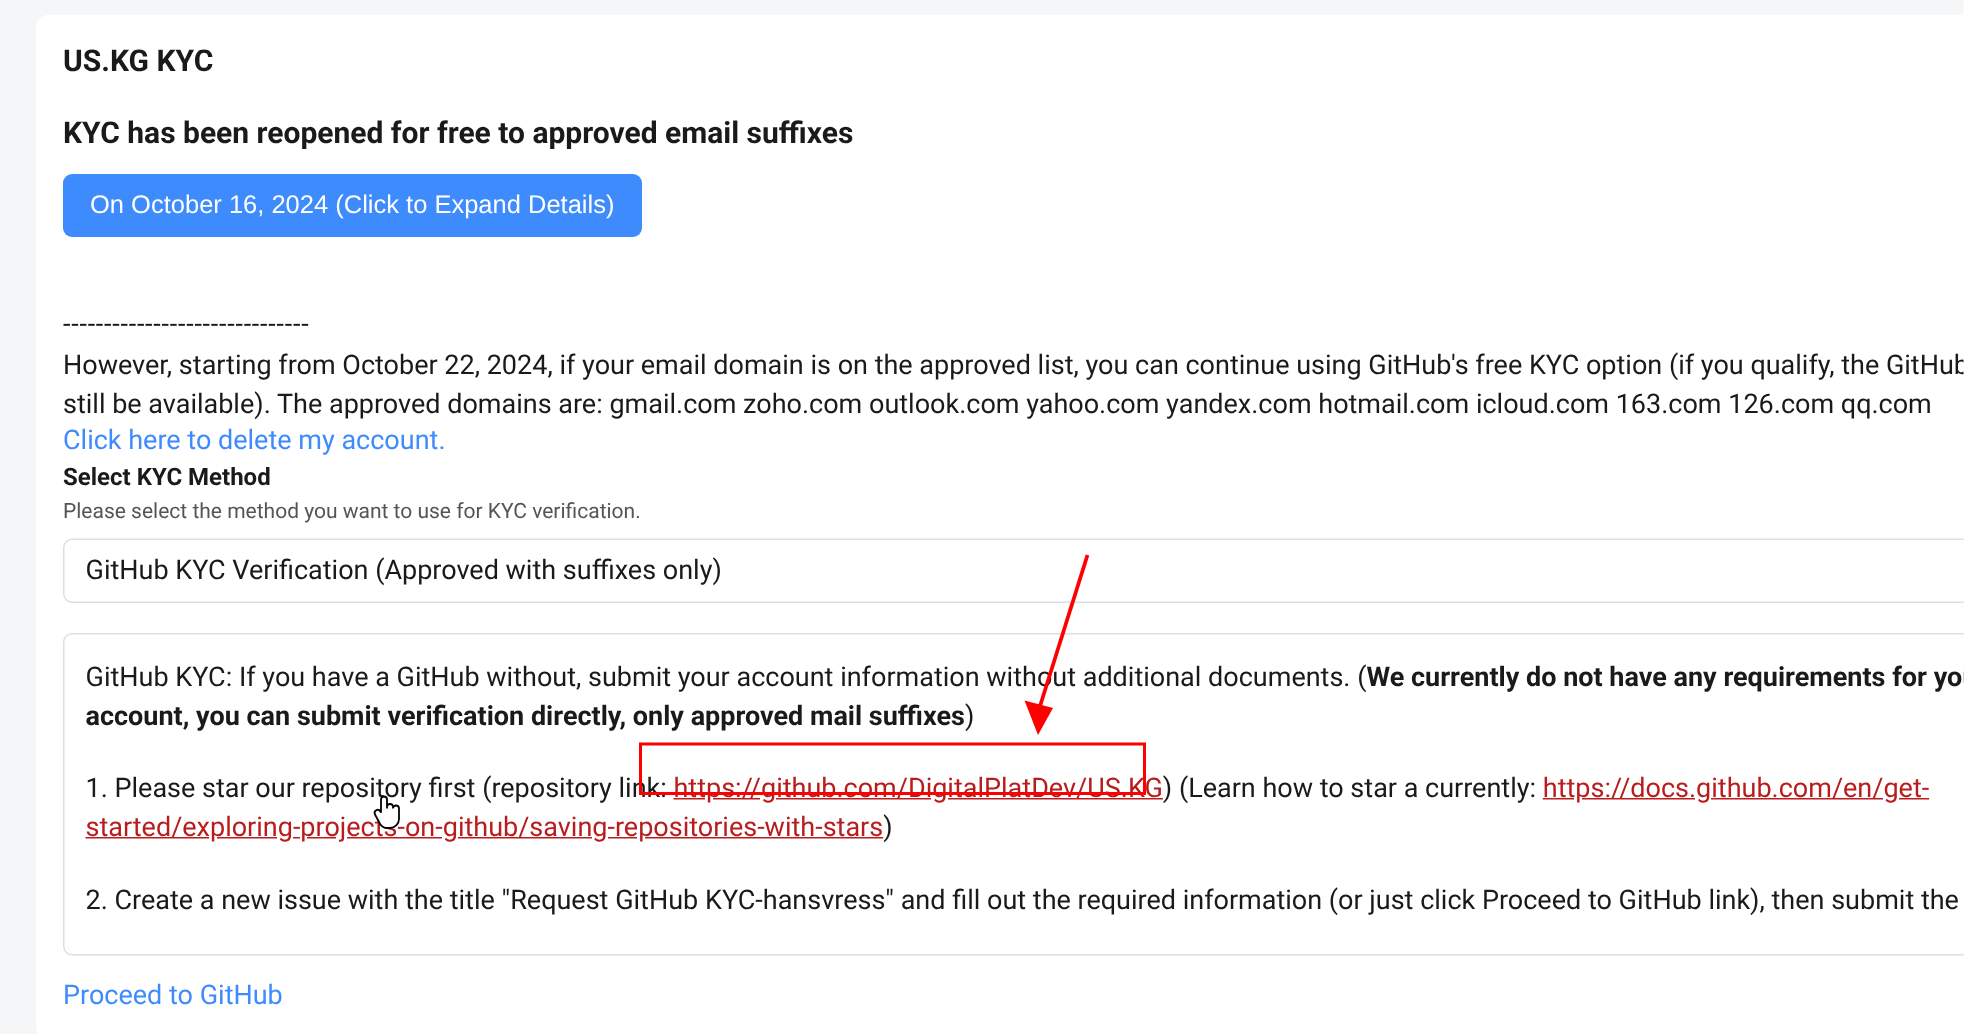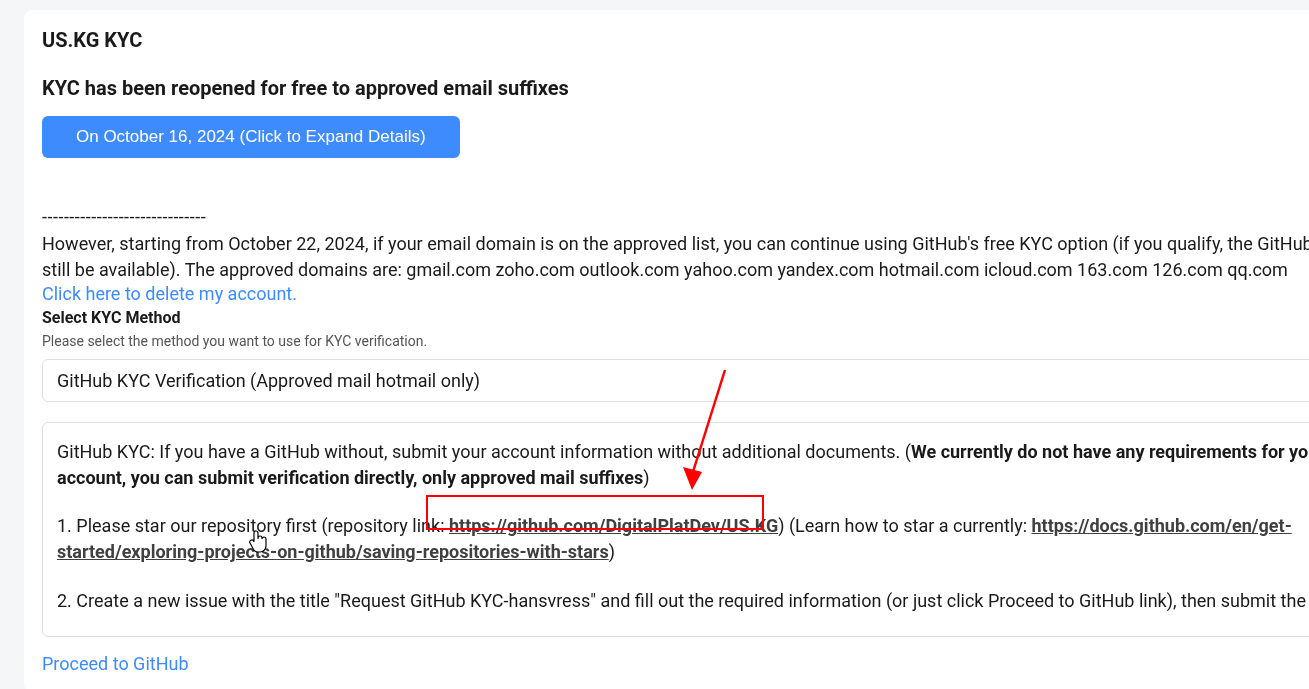--- a/index.html
+++ b/index.html
@@ -31,21 +31,21 @@
       font-size: 20px;
       font-weight: 700;
       color: #1a1a1a;
       margin-bottom: 16px;
     }
     .expand-btn {
       background-color: #3e8bfd;
       color: #ffffff;
       border: none;
       border-radius: 6px;
-      padding: 11px 34px;
+      padding: 11px 18px;
       font-size: 17px;
       font-weight: 400;
       cursor: pointer;
       margin-bottom: 48px;
     }
     .divider {
       font-size: 18px;
       color: #1a1a1a;
       margin-bottom: 4px;
       letter-spacing: 0.5px;
@@ -95,22 +95,21 @@
       position: relative;
     }
     .instruction-box p {
       margin-bottom: 22px;
     }
     .bold {
       font-weight: 700;
     }
     .underline-link {
       text-decoration: underline;
-      color: #404040;
-      font-weight: bold;
+      color: #b91c1c;
     }
     .proceed-link {
       color: #3e8bfd;
       text-decoration: none;
       font-size: 18px;
       display: inline-block;
       margin-top: 16px;
     }
     .red-box {
       position: absolute;
@@ -132,21 +131,21 @@
 <div class="card">
   <h2 class="page-title">US.KG KYC</h2>
   <h3 class="subtitle">KYC has been reopened for free to approved email suffixes</h3>
   <button class="expand-btn">On October 16, 2024 (Click to Expand Details)</button>
   <div class="divider">------------------------------</div>
   <p class="body-text">However, starting from October 22, 2024, if your email domain is on the approved list, you can continue using GitHub's free KYC option (if you qualify, the GitHub option will still be available). The approved domains are: gmail.com zoho.com outlook.com yahoo.com yandex.com hotmail.com icloud.com 163.com 126.com qq.com</p>
   <a class="link">Click here to delete my account.</a>
   <div class="bold-label">Select KYC Method</div>
   <div class="help-text">Please select the method you want to use for KYC verification.</div>
   <div class="select">
-    <span>GitHub KYC Verification (Approved mail hotmail only)</span>
+    <span>GitHub KYC Verification (Approved with suffixes only)</span>
   </div>
   <div class="instruction-box">
     <p>
       <span>GitHub KYC: If you have a GitHub without, submit your account information without additional documents. (</span><span class="bold">We currently do not have any requirements for your GitHub account, you can submit verification directly, only approved mail suffixes</span><span>)</span>
     </p>
     <p>
       <span>1. Please star our repository first (repository link: </span><a class="underline-link">https://github.com/DigitalPlatDev/US.KG</a><span>) (Learn how to star a currently: </span><a class="underline-link">https://docs.github.com/en/get-started/exploring-projects-on-github/saving-repositories-with-stars</a><span>)</span>
     </p>
     <p>
       <span>2. Create a new issue with the title "Request GitHub KYC-hansvress" and fill out the required information (or just click Proceed to GitHub link), then submit the issue.</span><br>

